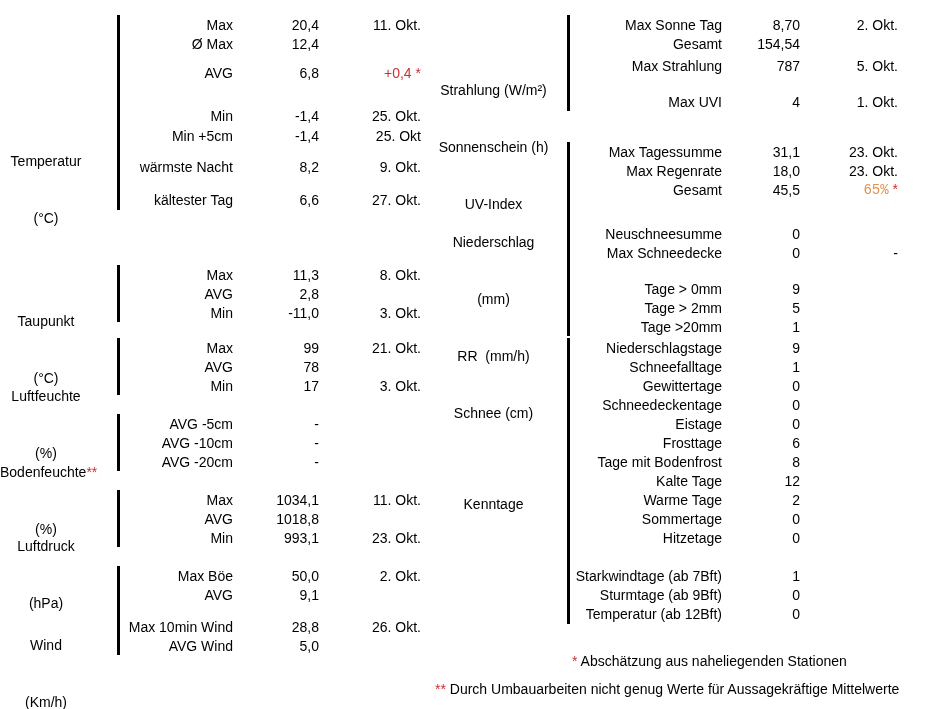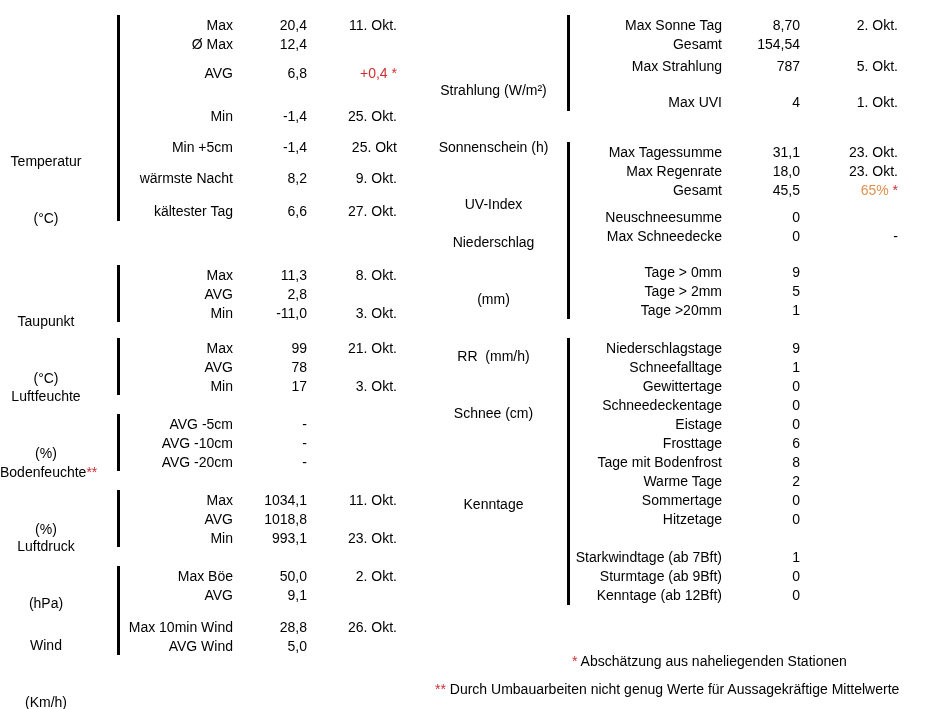--- a/index.html
+++ b/index.html
@@ -13,28 +13,28 @@
   .cat-left  { left:0;     width:92px; }
   .cat-right { left:420px; width:147px; }
 
   
   .sec { position:absolute; display:flex; align-items:stretch; }
   .sec-lt { left:117px; }
   .sec-rt { left:567px; }
   .vline { width:3px; background:var(--line); }
   .rows { display:flex; flex-direction:column; }
   .row { display:grid; height:19px; align-items:center; }
-  .sec-lt .row { grid-template-columns:113px 74px 90px; }
+  .sec-lt .row { grid-template-columns:113px 74px 90px;gap:12px; }
   .sec-rt .row { grid-template-columns:152px 78px 98px; }
   .row span { display:block; text-align:right; white-space:pre; }
   .date-cell { text-align:right; white-space:pre; }
   .date-cell span { display:inline; }
 
   .red { color:var(--red); }
-  .orange { color:var(--orange); }
+  .orange { color:var(--orange);font-family:Liberation Mono, monospace; }
 
   .fn { position:absolute; white-space:pre; line-height:19px; }
 </style>
 </head>
 <body>
 
 <div class="canvas">
 
   <div class="cat cat-left" style="top:114px">
     <div>Temperatur</div>
@@ -92,21 +92,21 @@
       <div class="row" style="margin-top:10.5px">
         <span>AVG</span>
         <span>6,8</span>
         <span class="red">+0,4 *</span>
       </div>
       <div class="row" style="margin-top:24px">
         <span>Min</span>
         <span>-1,4</span>
         <span>25. Okt.</span>
       </div>
-      <div class="row" style="margin-top:12px">
+      <div class="row" style="margin-top:1px">
         <span>Min +5cm</span>
         <span>-1,4</span>
         <span>25. Okt</span>
       </div>
       <div class="row" style="margin-top:12px">
         <span>wärmste Nacht</span>
         <span>8,2</span>
         <span>9. Okt.</span>
       </div>
       <div class="row" style="margin-top:14px">
@@ -264,21 +264,21 @@
       <div class="row">
         <span>Max Regenrate</span>
         <span>18,0</span>
         <span>23. Okt.</span>
       </div>
       <div class="row">
         <span>Gesamt</span>
         <span>45,5</span>
         <span class="date-cell"><span class="orange">65%</span><span class="red"> *</span></span>
       </div>
-      <div class="row" style="margin-top:8px">
+      <div class="row" style="margin-top:25px">
         <span>Neuschneesumme</span>
         <span>0</span>
         <span></span>
       </div>
       <div class="row">
         <span>Max Schneedecke</span>
         <span>0</span>
         <span>-</span>
       </div>
       <div class="row" style="margin-top:17px">
@@ -331,20 +331,25 @@
         <span>Frosttage</span>
         <span>6</span>
         <span></span>
       </div>
       <div class="row">
         <span>Tage mit Bodenfrost</span>
         <span>8</span>
         <span></span>
       </div>
       <div class="row">
+        <span>Kalte Tage</span>
+        <span>12</span>
+        <span></span>
+      </div>
+      <div class="row">
         <span>Warme Tage</span>
         <span>2</span>
         <span></span>
       </div>
       <div class="row">
         <span>Sommertage</span>
         <span>0</span>
         <span></span>
       </div>
       <div class="row">
@@ -356,21 +361,21 @@
         <span>Starkwindtage (ab 7Bft)</span>
         <span>1</span>
         <span></span>
       </div>
       <div class="row">
         <span>Sturmtage (ab 9Bft)</span>
         <span>0</span>
         <span></span>
       </div>
       <div class="row">
-        <span>Kenntage (ab 12Bft)</span>
+        <span>Temperatur (ab 12Bft)</span>
         <span>0</span>
         <span></span>
       </div>
     </div>
   </div>
 
   <div class="fn" style="left:435px;top:680px"><span class="red">**</span><span> Durch Umbauarbeiten nicht genug Werte für Aussagekräftige Mittelwerte</span></div>
   <div class="fn" style="left:572px;top:652px"><span class="red">*</span><span> Abschätzung aus naheliegenden Stationen</span></div>
 
 </div>

